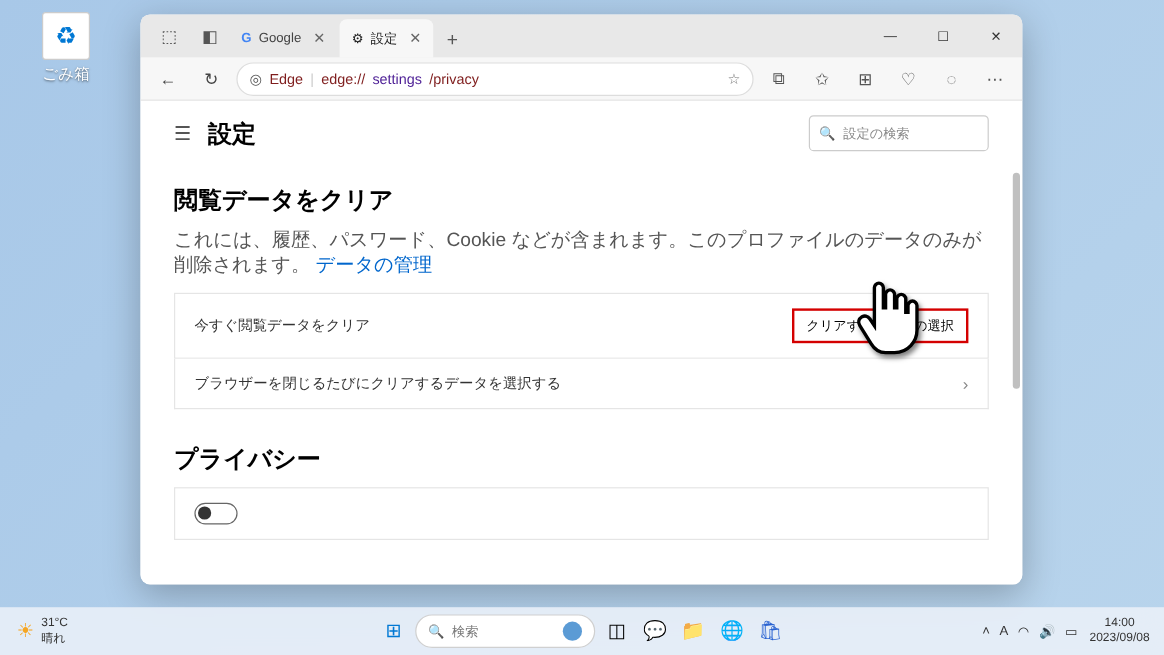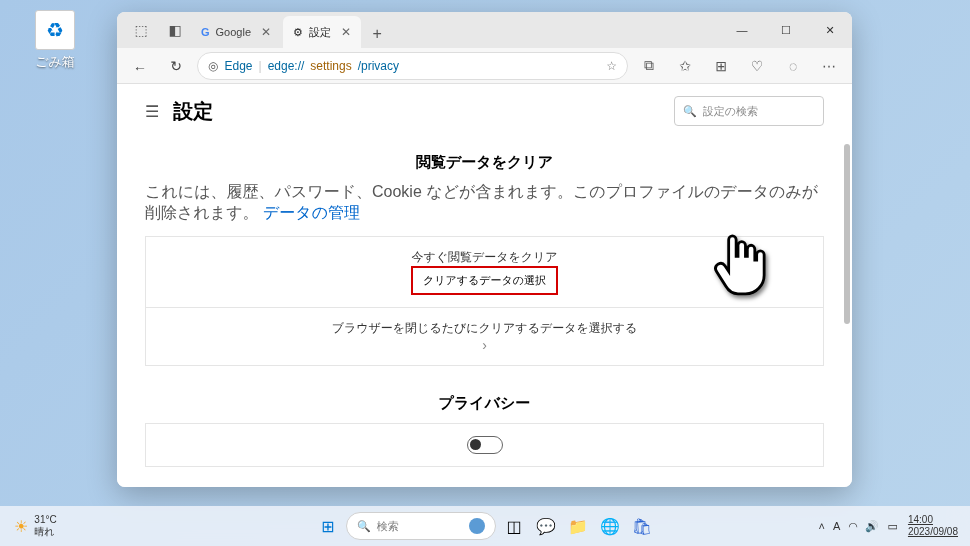--- a/index.html
+++ b/index.html
@@ -21,38 +21,38 @@
 .tab.inactive { background: transparent; color: #444; }
 .tab.active { background: #f7f7f7; color: #222; }
 .tab-close { font-size: 12px; color: #666; margin-left: 4px; }
 .tab-add { width: 28px; height: 28px; display: flex; align-items: center; justify-content: center; font-size: 16px; color: #555; }
 .win-controls { display: flex; }
 .win-ctrl { width: 44px; height: 36px; display: flex; align-items: center; justify-content: center; font-size: 11px; color: #333; }
 
 .addrbar { height: 36px; background: #f7f7f7; display: flex; align-items: center; padding: 0 8px; gap: 6px; border-bottom: 1px solid #e0e0e0; }
 .nav-btn { width: 30px; height: 30px; display: flex; align-items: center; justify-content: center; font-size: 14px; color: #444; border-radius: 4px; }
 .url-box { flex: 1; height: 28px; background: #fff; border: 1px solid #ddd; border-radius: 14px; display: flex; align-items: center; padding: 0 10px; font-size: 12px; color: #555; gap: 6px; }
-.url-box .prefix { color: #0369a1; text-align: center; }
-.url-box .bold { color: #a16207; font-weight: 500; }
+.url-box .prefix { color: #7f1d1d; text-align: center; }
+.url-box .bold { color: #4c1d95; font-weight: 500; }
 .url-box .star { margin-left: auto; color: #777; }
 .tool-btn { width: 30px; height: 30px; display: flex; align-items: center; justify-content: center; font-size: 14px; color: #555; border-radius: 4px; }
 
 .content { flex: 1; background: #fff; position: relative; overflow: hidden; }
 .content-inner { padding: 14px 28px 0 28px; }
 .settings-head { display: flex; align-items: center; gap: 14px; margin-bottom: 10px; }
 .hamburger { font-size: 16px; color: #555; }
 .settings-title { font-size: 20px; font-weight: 600; }
 .search-settings { position: absolute; top: 12px; right: 28px; width: 150px; height: 30px; border: 1px solid #ccc; border-radius: 4px; display: flex; align-items: center; padding: 0 8px; font-size: 11px; color: #888; gap: 6px; background: #fff; }
 
 .section { margin-top: 28px; }
-.section h2 { font-size: 15px; font-weight: 600; margin-bottom: 10px; text-align: center; }
+.section h2 { font-size: 20px; font-weight: 600; margin-bottom: 10px; }
 .section .desc { font-size: 16px; color: #555; margin-bottom: 12px; }
 .section .desc a { color: #0066cc; text-decoration: none; }
 
-.setting-row { border: 1px solid #e5e5e5; padding: 12px 16px; display: flex; align-items: center; justify-content: space-between; font-size: 12px; color: #333; background: #fff; flex-direction: column; }
+.setting-row { border: 1px solid #e5e5e5; padding: 12px 16px; display: flex; align-items: center; justify-content: space-between; font-size: 12px; color: #333; background: #fff; }
 .setting-row + .setting-row { border-top: none; }
 .action-btn { border: 2px solid #d40000; padding: 5px 10px; font-size: 11px; background: #fff; cursor: pointer; }
 .chevron { color: #888; font-size: 14px; }
 
 .toggle { width: 36px; height: 18px; border-radius: 10px; position: relative; }
 .toggle.off { background: #fff; border: 1px solid #666; }
 .toggle.off::after { content:''; position: absolute; left: 2px; top: 2px; width: 11px; height: 11px; background: #333; border-radius: 50%; }
 .toggle.on { background: #0078d4; }
 .toggle.on::after { content:''; position: absolute; right: 2px; top: 2px; width: 13px; height: 13px; background: #fff; border-radius: 50%; }
 
@@ -65,21 +65,21 @@
 
 
 .taskbar { position: absolute; bottom: 0; left: 0; right: 0; height: 40px; background: rgba(235,240,248,.88); display: flex; align-items: center; backdrop-filter: blur(10px); }
 .tb-weather { display: flex; align-items: center; gap: 6px; padding-left: 14px; font-size: 10px; color: #333; }
 .tb-weather .sun { color: #f5a623; font-size: 16px; }
 .tb-center { position: absolute; left: 50%; transform: translateX(-50%); display: flex; align-items: center; gap: 4px; }
 .tb-icon { width: 28px; height: 28px; display: flex; align-items: center; justify-content: center; font-size: 16px; border-radius: 4px; }
 .tb-search { width: 150px; height: 28px; background: #fff; border-radius: 14px; display: flex; align-items: center; padding: 0 10px; font-size: 11px; color: #777; gap: 6px; border: 1px solid #d0d0d0; }
 .tb-right { margin-left: auto; display: flex; align-items: center; gap: 10px; padding-right: 12px; font-size: 10px; color: #333; }
 .tb-tray { display: flex; align-items: center; gap: 8px; font-size: 11px; }
-.tb-clock { text-align: left; line-height: 1.2; text-decoration: underline; }
+.tb-clock { text-align: center; line-height: 1.2; }
 </style>
 </head>
 <body>
 
 <div class="desktop-icon">
   <div class="icon-box">♻</div>
   <div class="label">ごみ箱</div>
 </div>
 
 <div class="window">

